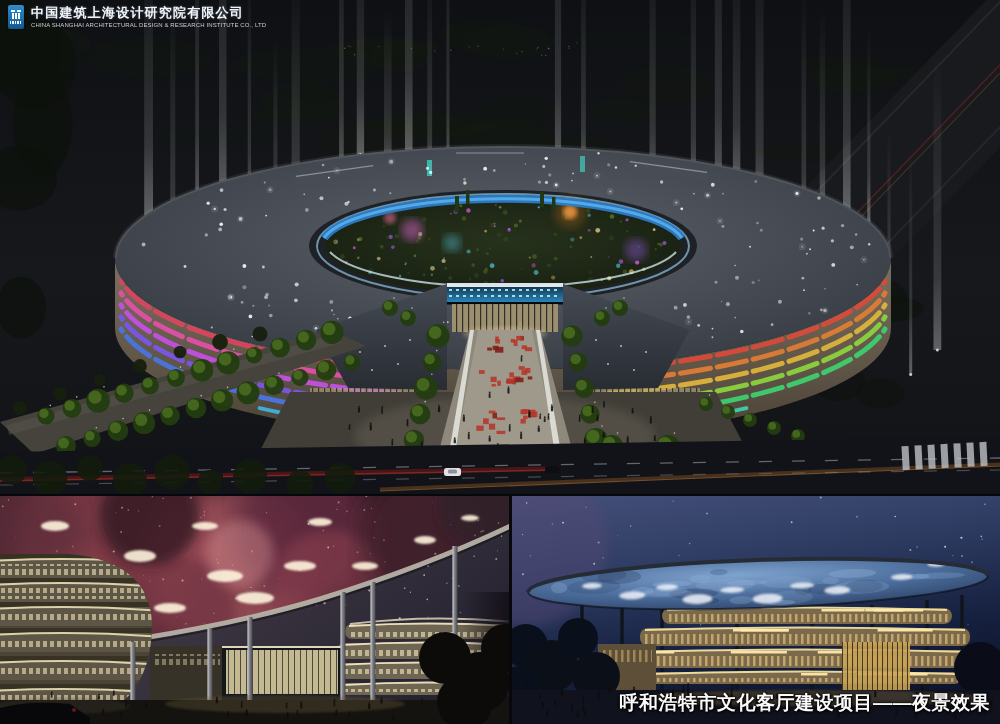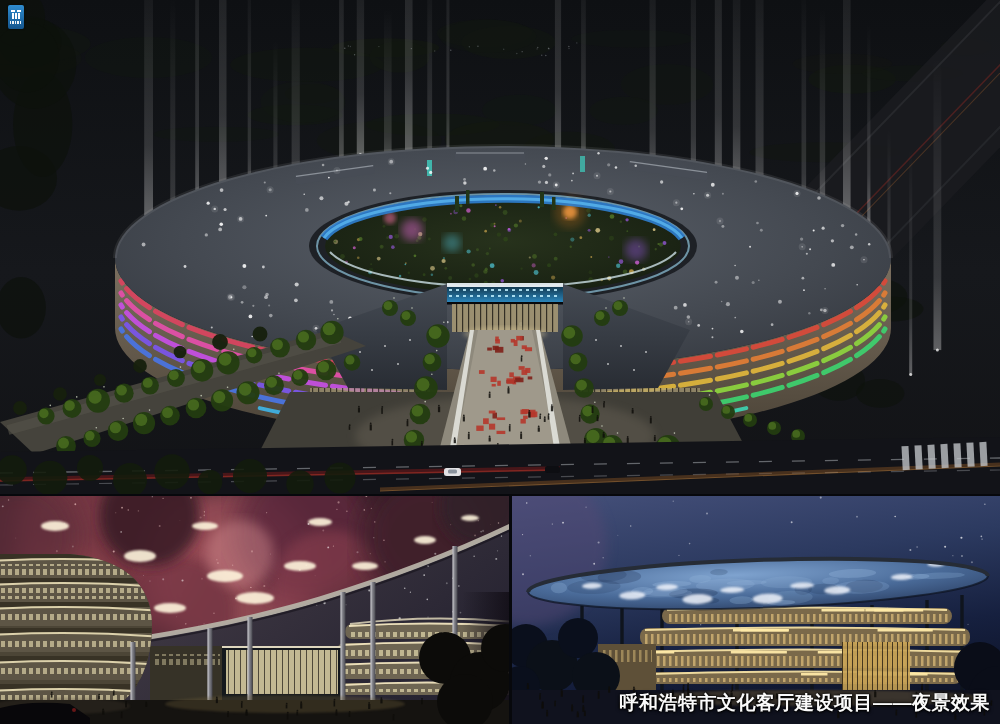--- a/index.html
+++ b/index.html
@@ -859,20 +859,24 @@
           <circle cx="300" cy="484" r="13.659875874249206" fill="#131c0c" opacity="0.9"></circle>
           <circle cx="340" cy="478" r="15.533818506418642" fill="#131c0c" opacity="0.9"></circle>
         </g>
     </svg>
 
     <header class="brand">
       <div class="brand-logo">
         <div class="glyph-a"></div>
         <div class="glyph-b"></div>
       </div>
+      <div class="brand-text">
+        <div class="brand-zh">中国建筑上海设计研究院有限公司</div>
+        <div class="brand-en">CHINA SHANGHAI ARCHITECTURAL DESIGN &amp; RESEARCH INSTITUTE CO., LTD</div>
+      </div>
     </header>
   </section>
 
   <section class="detail detail-left">
     <svg viewBox="0 0 509 228" width="509" height="228">
       <defs>
         <linearGradient id="l-sky" x1="0" y1="0" x2="1" y2=".6">
           <stop offset="0" stop-color="#554d55"></stop>
             <stop offset=".5" stop-color="#3b3540"></stop>
             <stop offset="1" stop-color="#262331"></stop>

